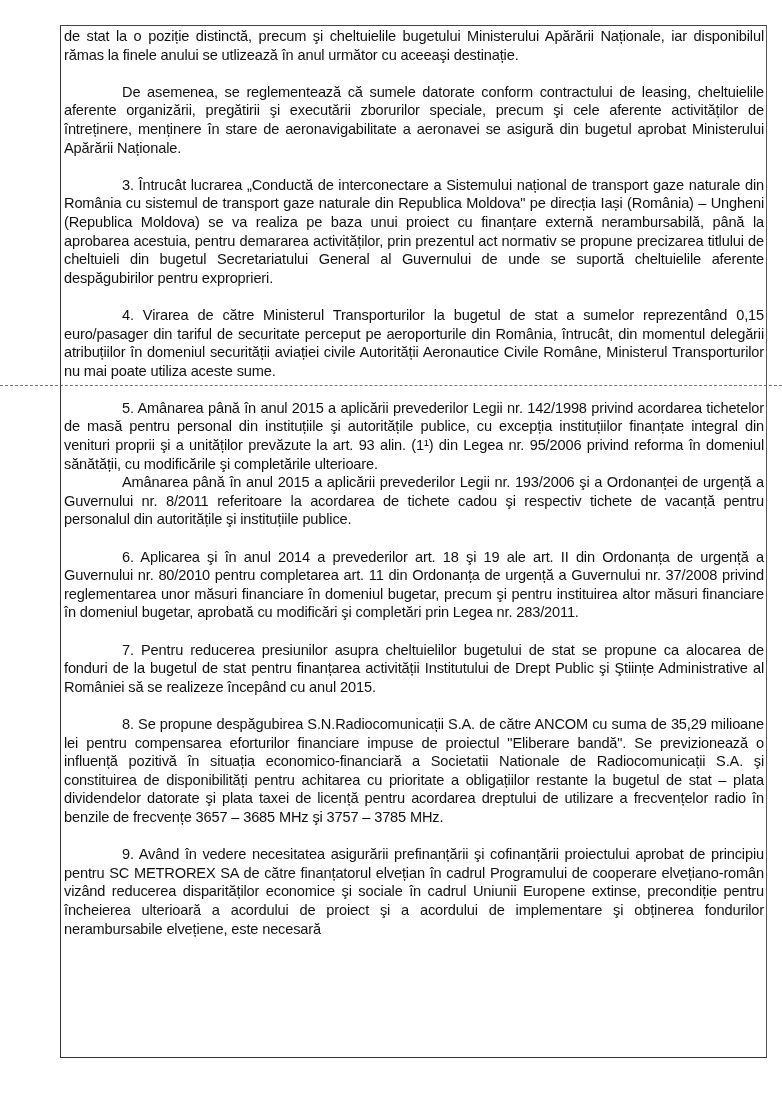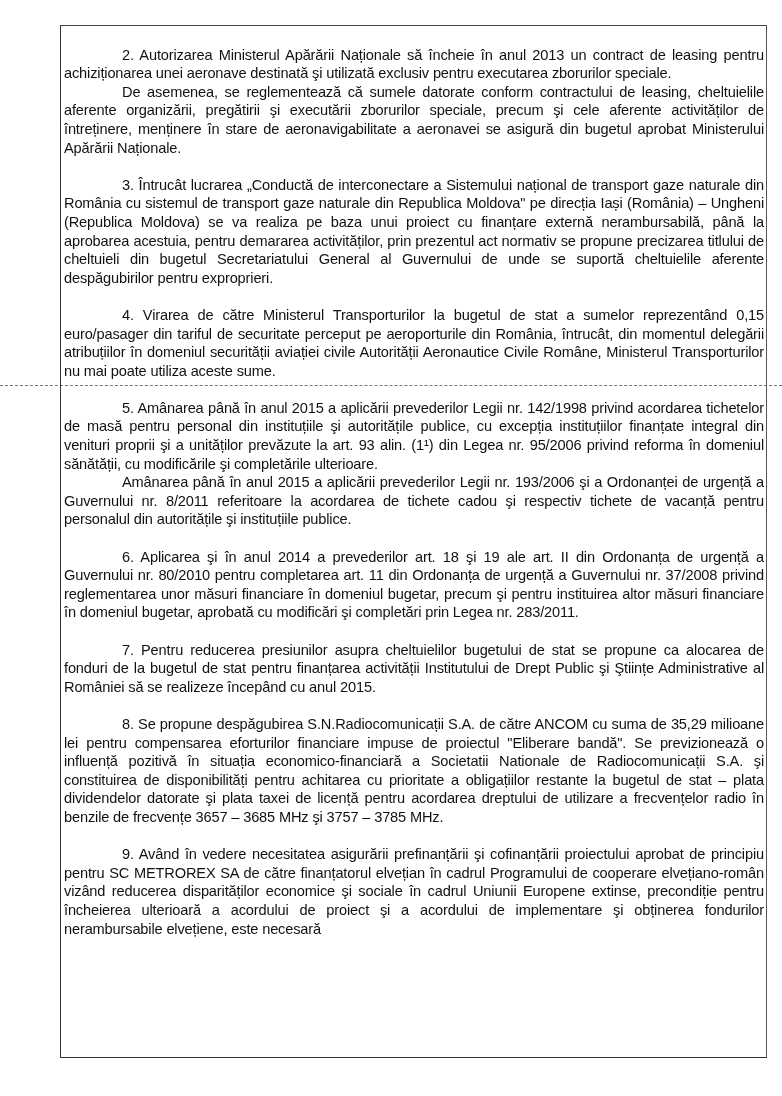--- a/index.html
+++ b/index.html
@@ -37,24 +37,24 @@
     border-top: 1px dashed #777;
   }
 </style>
 </head>
 <body>
 
 <div class="dash-line"></div>
 <div class="frame"></div>
 
 <div class="content">
+  <p class="para">de stat la o poziție distinctă, precum şi cheltuielile bugetului Ministerului Apărării Naționale,  iar disponibilul rămas la finele anului se utlizează în anul următor cu aceeaşi destinație.</p>
   <div class="gap"></div>
 
   <section>
-    <p class="para indent">2. Autorizarea Ministerul Apărării Naționale să încheie în anul 2013 un contract de leasing pentru achiziționarea unei aeronave destinată şi utilizată exclusiv pentru executarea zborurilor speciale.</p>
     <p class="para indent">De asemenea, se reglementează că sumele datorate conform contractului de leasing, cheltuielile aferente organizării, pregătirii şi executării zborurilor speciale, precum şi  cele aferente activităților de întreținere, menținere în stare  de aeronavigabilitate a aeronavei se asigură din bugetul aprobat Ministerului Apărării Naționale.</p>
   </section>
   <div class="gap"></div>
 
   <section>
     <p class="para indent">3. Întrucât lucrarea „Conductă de interconectare a Sistemului național de transport gaze naturale din România cu sistemul de transport gaze naturale din Republica Moldova" pe direcția Iași (România) – Ungheni (Republica Moldova) se va realiza pe baza unui proiect cu finanțare externă nerambursabilă, până la aprobarea acestuia, pentru demararea activităților, prin prezentul act normativ se propune precizarea titlului de cheltuieli din bugetul Secretariatului General al Guvernului de unde se suportă cheltuielile aferente despăgubirilor pentru exproprieri.</p>
   </section>
   <div class="gap"></div>
 
   <section>

